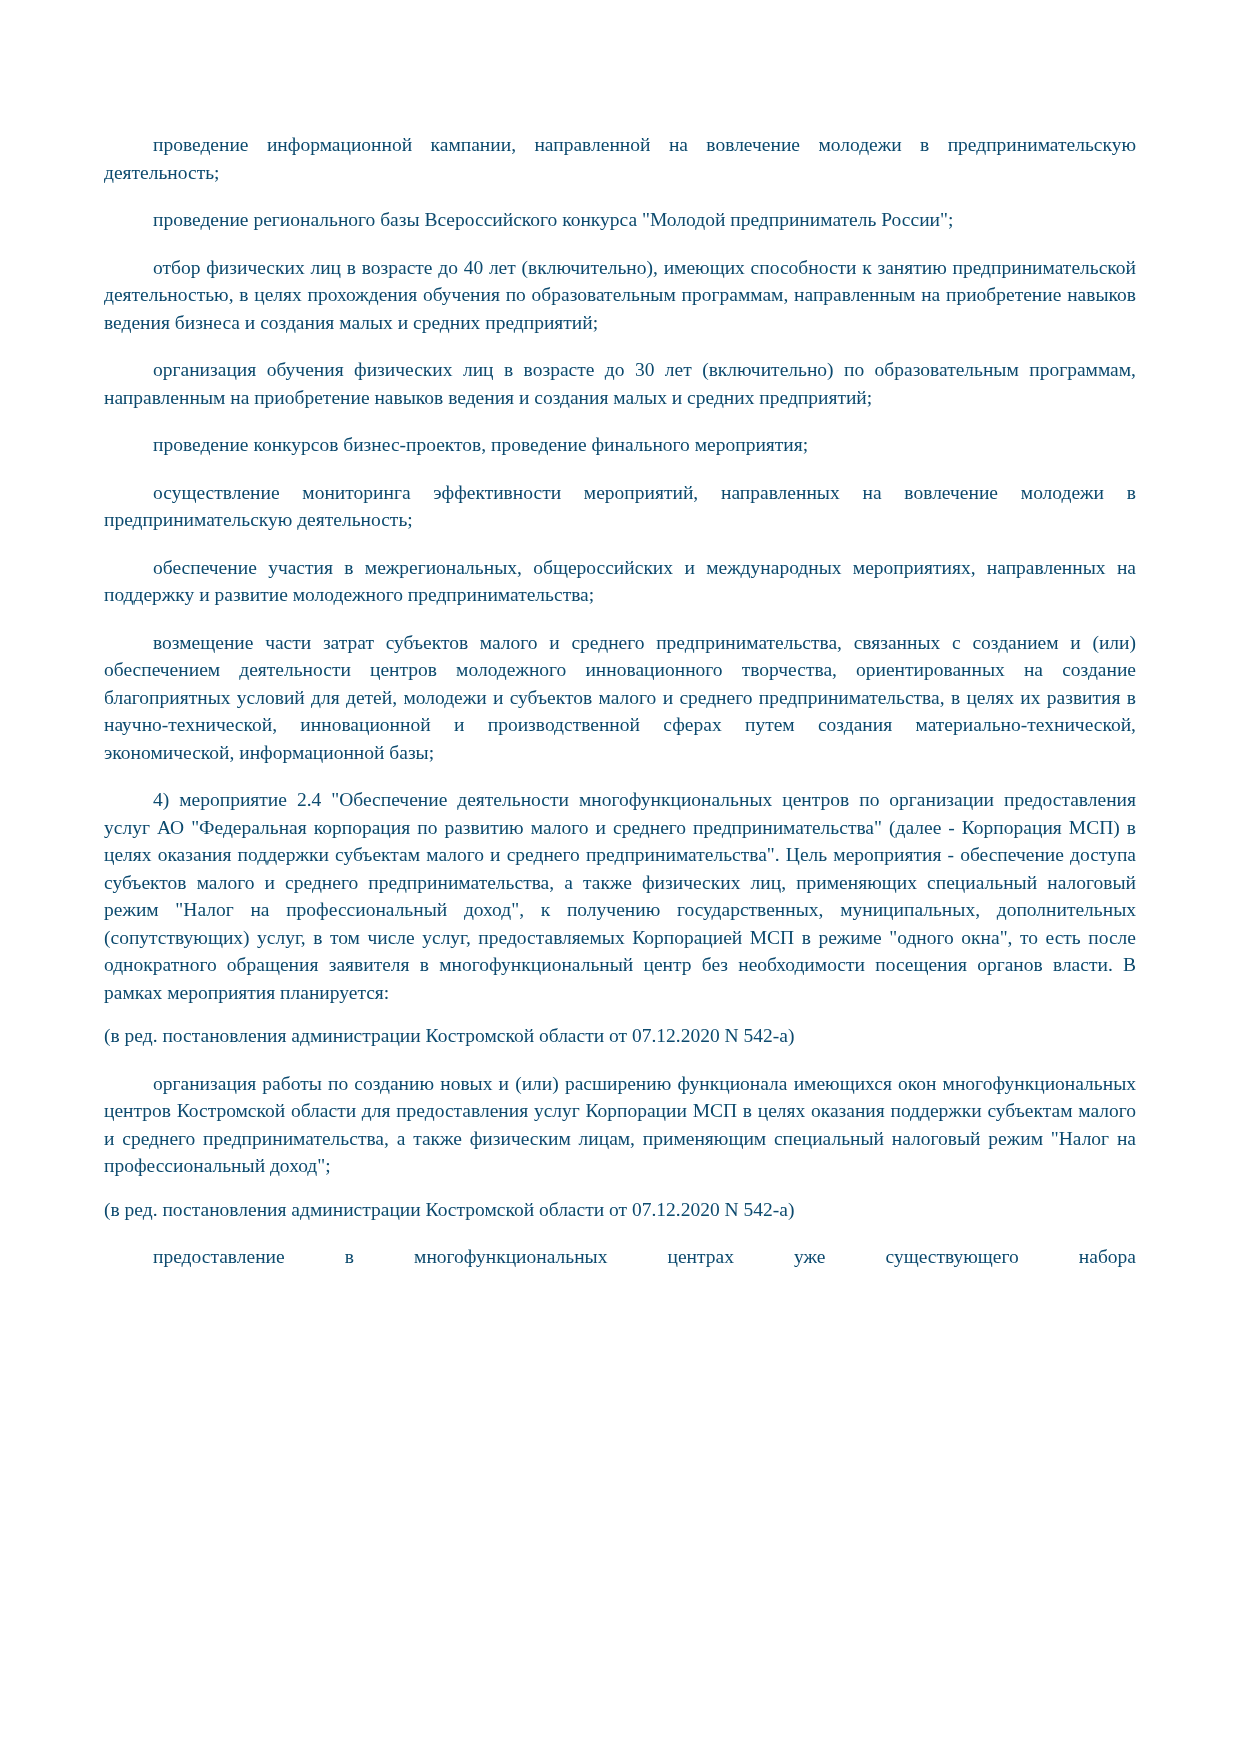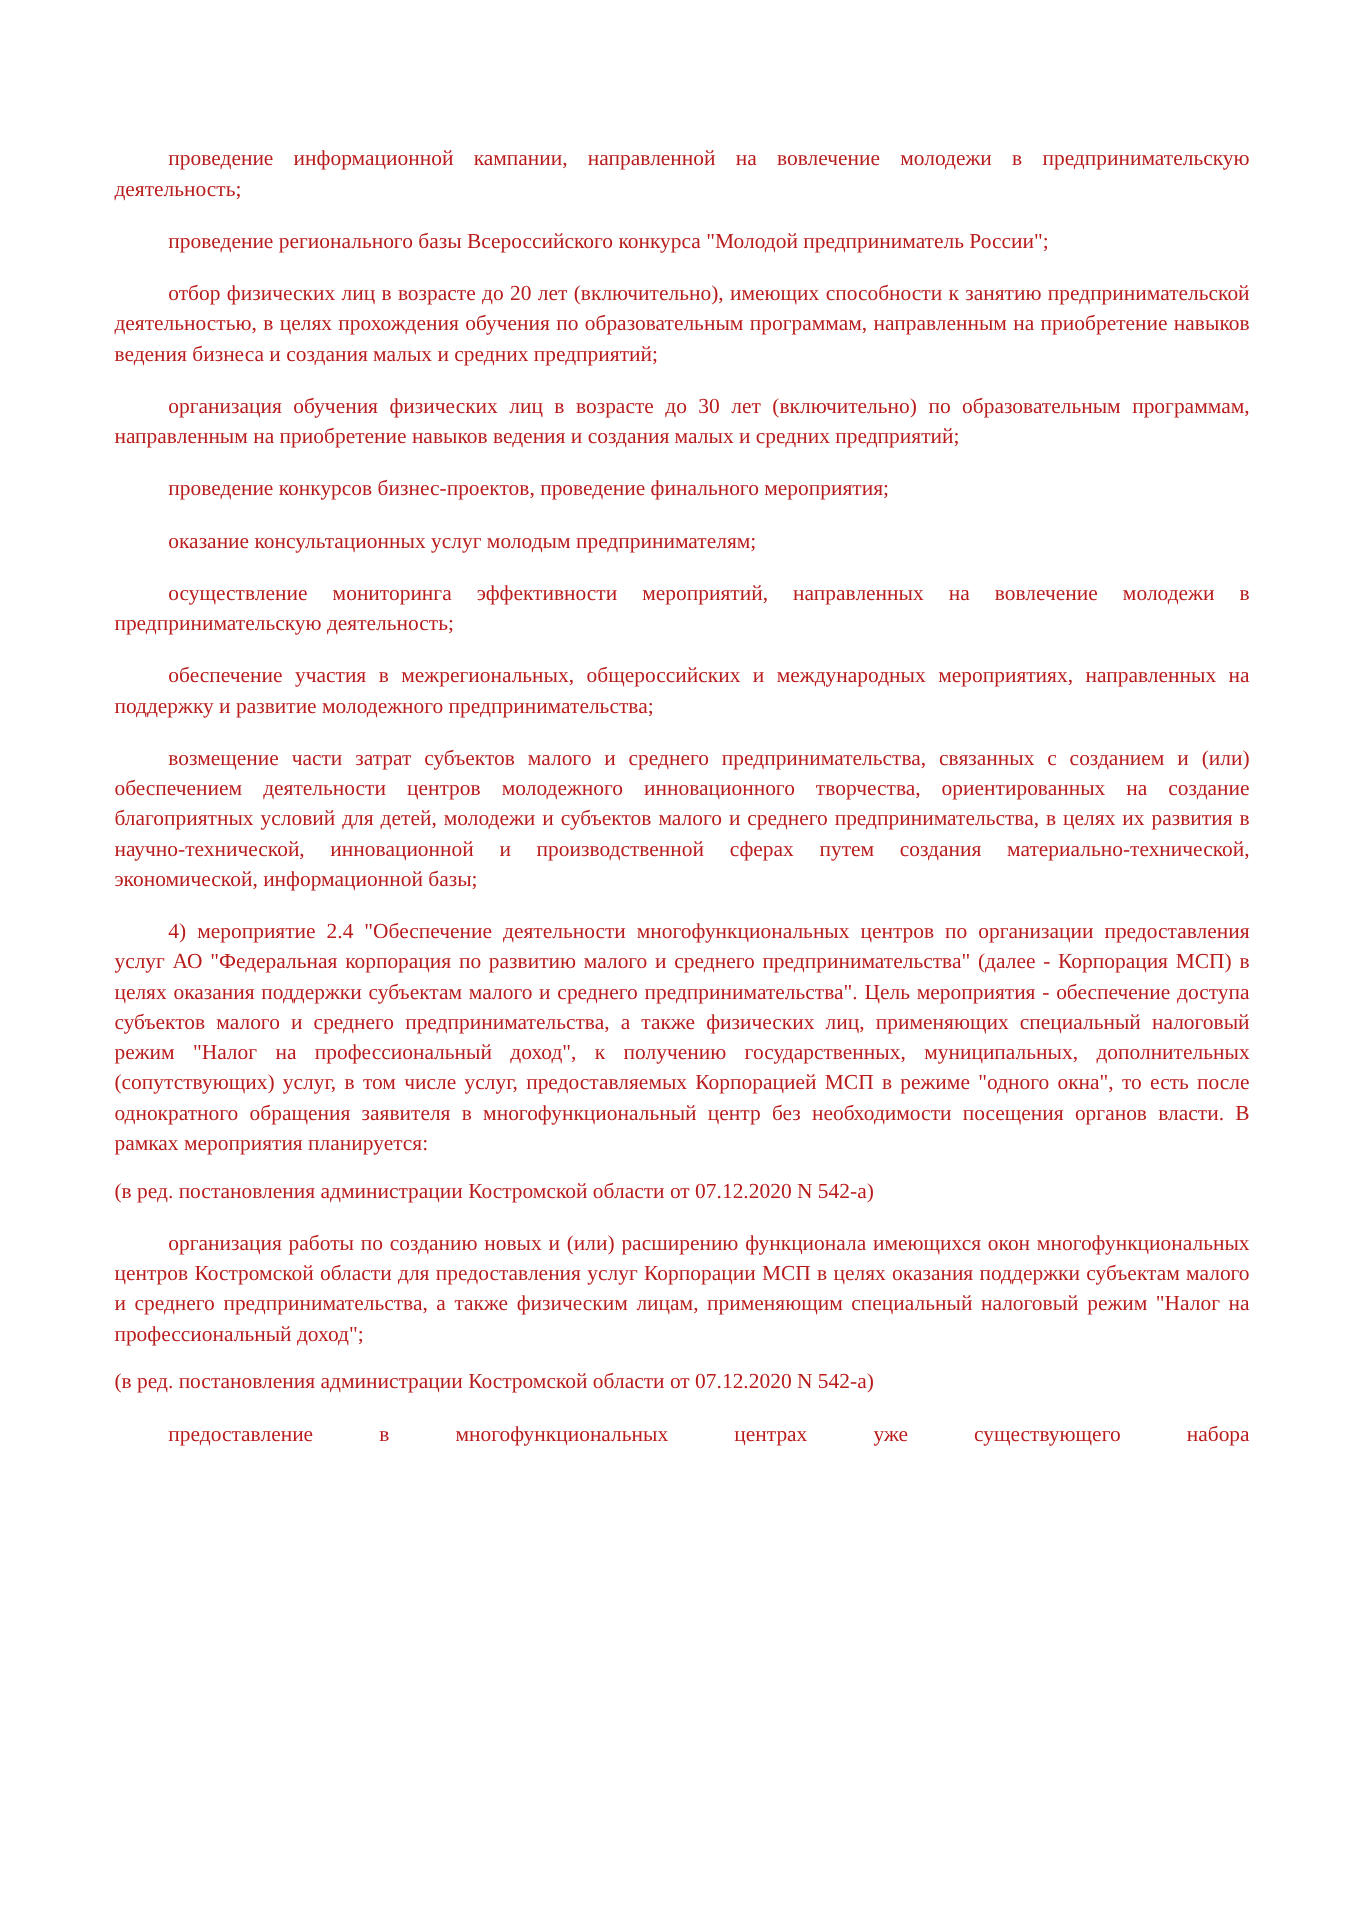--- a/index.html
+++ b/index.html
@@ -2,21 +2,21 @@
 <html><head>
 <meta charset="utf-8">
 <style>
   * { margin: 0; padding: 0; box-sizing: border-box; }
   html, body { background: #ffffff; }
   .page {
     width: 1240px;
     min-height: 1754px;
     margin: 0 auto;
     background: #ffffff;
-    color: #b91c1c;
+    color: #0c4a6e;
     padding: 131px 104px 60px 104px;
     font-family: "Liberation Serif", "DejaVu Serif", serif;
     font-size: 19.5px;
     line-height: 27.5px;
   }
   .para {
     text-align: justify;
     text-indent: 49px;
     margin-top: 20px;
   }
@@ -29,24 +29,23 @@
   .force-justify {
     text-align-last: justify;
   }
 </style>
 </head>
 <body>
 
 <div class="page">
   <p class="para">проведение информационной кампании, направленной на вовлечение молодежи в предпринимательскую деятельность;</p>
   <p class="para">проведение регионального базы Всероссийского конкурса "Молодой предприниматель России";</p>
-  <p class="para">отбор физических лиц в возрасте до 20 лет (включительно), имеющих способности к занятию предпринимательской деятельностью, в целях прохождения обучения по образовательным программам, направленным на приобретение навыков ведения бизнеса и создания малых и средних предприятий;</p>
+  <p class="para">отбор физических лиц в возрасте до 40 лет (включительно), имеющих способности к занятию предпринимательской деятельностью, в целях прохождения обучения по образовательным программам, направленным на приобретение навыков ведения бизнеса и создания малых и средних предприятий;</p>
   <p class="para">организация обучения физических лиц в возрасте до 30 лет (включительно) по образовательным программам, направленным на приобретение навыков ведения и создания малых и средних предприятий;</p>
   <p class="para">проведение конкурсов бизнес-проектов, проведение финального мероприятия;</p>
-  <p class="para">оказание консультационных услуг молодым предпринимателям;</p>
   <p class="para">осуществление мониторинга эффективности мероприятий, направленных на вовлечение молодежи в предпринимательскую деятельность;</p>
   <p class="para">обеспечение участия в межрегиональных, общероссийских и международных мероприятиях, направленных на поддержку и развитие молодежного предпринимательства;</p>
   <p class="para">возмещение части затрат субъектов малого и среднего предпринимательства, связанных с созданием и (или) обеспечением деятельности центров молодежного инновационного творчества, ориентированных на создание благоприятных условий для детей, молодежи и субъектов малого и среднего предпринимательства, в целях их развития в научно-технической, инновационной и производственной сферах путем создания материально-технической, экономической, информационной базы;</p>
   <p class="para">4) мероприятие 2.4 "Обеспечение деятельности многофункциональных центров по организации предоставления услуг АО "Федеральная корпорация по развитию малого и среднего предпринимательства" (далее - Корпорация МСП) в целях оказания поддержки субъектам малого и среднего предпринимательства". Цель мероприятия - обеспечение доступа субъектов малого и среднего предпринимательства, а также физических лиц, применяющих специальный налоговый режим "Налог на профессиональный доход", к получению государственных, муниципальных, дополнительных (сопутствующих) услуг, в том числе услуг, предоставляемых Корпорацией МСП в режиме "одного окна", то есть после однократного обращения заявителя в многофункциональный центр без необходимости посещения органов власти. В рамках мероприятия планируется:</p>
   <p class="ednote">(в ред. постановления администрации Костромской области от 07.12.2020 N 542-а)</p>
   <p class="para">организация работы по созданию новых и (или) расширению функционала имеющихся окон многофункциональных центров Костромской области для предоставления услуг Корпорации МСП в целях оказания поддержки субъектам малого и среднего предпринимательства, а также физическим лицам, применяющим специальный налоговый режим "Налог на профессиональный доход";</p>
   <p class="ednote">(в ред. постановления администрации Костромской области от 07.12.2020 N 542-а)</p>
   <p class="para force-justify">предоставление в многофункциональных центрах уже существующего набора</p>
 </div>
 

